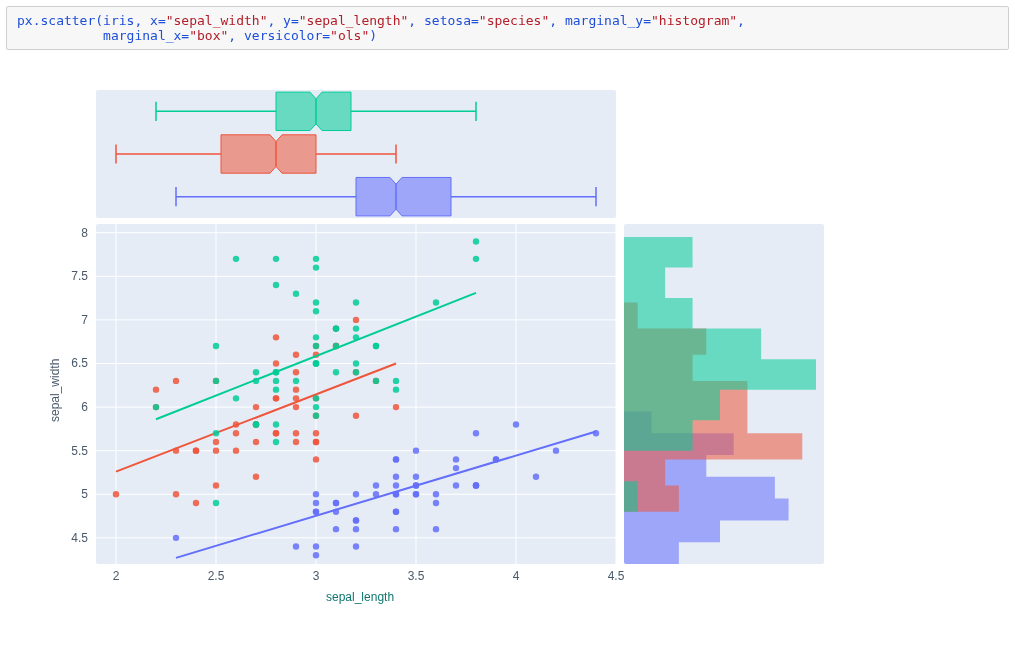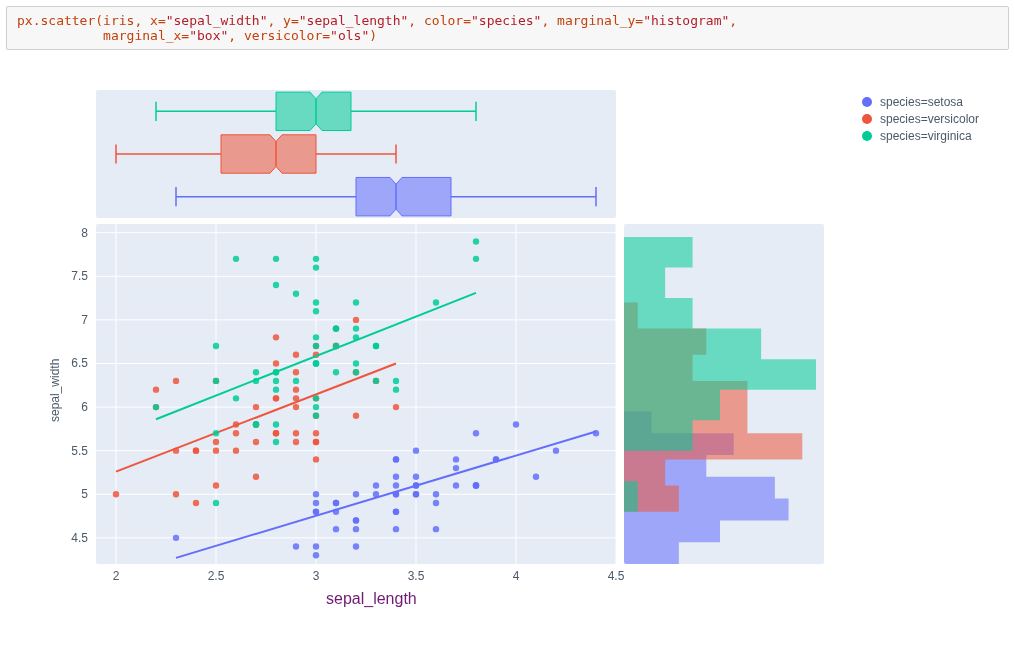--- a/index.html
+++ b/index.html
@@ -1,37 +1,37 @@
 <!DOCTYPE html>
 <html><head>
 <meta charset="utf-8">
 <style>
   body { margin:0; font-family:-apple-system,BlinkMacSystemFont,"Segoe UI",Arial,sans-serif; background:#fff; }
   .codecell { border:1px solid #cfcfcf; background:#f7f7f7; padding:6px 10px; margin:6px 6px 0 6px;
               font-family:SFMono-Regular,Consolas,Menlo,monospace; font-size:13px; color:#333;
               white-space:pre; overflow:auto; border-radius:2px; }
-  .codecell .fn{color:#c2410c}.codecell .str{color:#b31d28}
+  .codecell .fn{color:#1d4ed8}.codecell .str{color:#b31d28}
   .figwrap{position:relative;width:1003px;height:580px;margin:12px 6px 0 6px}
   .panel{position:absolute;background:#e5ecf6;border-radius:2px}
   .axis-label,.tick-label,.legend-label{font-size:12px;fill:#4a5a6a;color:#4a5a6a;font-family:inherit}
   .legend{position:absolute;right:30px;top:30px;font-size:12px;color:#4a5a6a}
   .legend-row{display:flex;align-items:center;margin:3px 0;cursor:pointer}
   .legend-dot{width:10px;height:10px;border-radius:50%;margin-right:8px}
   .grid line{stroke:#fff;stroke-width:1}
   .pt{ }
   .trend{stroke-width:2;fill:none}
   .box line{stroke-width:1.5}
   .hist path{fill-opacity:.55;stroke:none}
   .ylabel{position:absolute;transform:rotate(-90deg);transform-origin:left top;font-size:12px;color:#4a5a6a}
-  .xlabel{position:absolute;font-size:16px;color:#701a75}
+  .xlabel{position:absolute;font-size:12px;color:#0f766e}
 </style>
 </head>
 <body>
 
-<div class="codecell" id="codecell"><span class="fn">px.scatter(iris, x=</span><span class="str">"sepal_width"</span><span class="fn">, y=</span><span class="str">"sepal_length"</span><span class="fn">, color=</span><span class="str">"species"</span><span class="fn">, marginal_y=</span><span class="str">"histogram"</span><span class="fn">,
+<div class="codecell" id="codecell"><span class="fn">px.scatter(iris, x=</span><span class="str">"sepal_width"</span><span class="fn">, y=</span><span class="str">"sepal_length"</span><span class="fn">, setosa=</span><span class="str">"species"</span><span class="fn">, marginal_y=</span><span class="str">"histogram"</span><span class="fn">,
            marginal_x=</span><span class="str">"box"</span><span class="fn">, versicolor=</span><span class="str">"ols"</span><span class="fn">)</span></div>
 
 <div class="figwrap">
 
   <svg id="boxpanel" class="panel" style="left:90px;top:28px;width:520px;height:128px" viewBox="0 0 520 128">
       <g class="box">
         <line x1="79.99999999999997" x2="260.00000000000006" y1="106.66666666666667" y2="106.66666666666667" stroke="#636efa"></line>
         <line x1="354.99999999999994" x2="500.00000000000006" y1="106.66666666666667" y2="106.66666666666667" stroke="#636efa"></line>
         <line x1="79.99999999999997" x2="79.99999999999997" y1="97.06666666666668" y2="116.26666666666667" stroke="#636efa"></line>
         <line x1="500.00000000000006" x2="500.00000000000006" y1="97.06666666666668" y2="116.26666666666667" stroke="#636efa"></line>
@@ -251,27 +251,13 @@
       <text x="82" y="436.2564102564103" text-anchor="end" class="tick-label">5</text>
       <text x="82" y="392.6666666666667" text-anchor="end" class="tick-label">5.5</text>
       <text x="82" y="349.0769230769231" text-anchor="end" class="tick-label">6</text>
       <text x="82" y="305.48717948717945" text-anchor="end" class="tick-label">6.5</text>
       <text x="82" y="261.8974358974359" text-anchor="end" class="tick-label">7</text>
       <text x="82" y="218.30769230769226" text-anchor="end" class="tick-label">7.5</text>
       <text x="82" y="174.71794871794867" text-anchor="end" class="tick-label">8</text>
     </svg>
   <div class="ylabel" style="left:42px;top:360px">sepal_width</div>
   <div class="xlabel" style="left:320px;top:528px">sepal_length</div>
-  <div class="legend" id="legend">
-      <div class="legend-row">
-        <span class="legend-dot" style="background: rgb(99, 110, 250);"></span>
-        <span>species=setosa</span>
-      </div>
-      <div class="legend-row">
-        <span class="legend-dot" style="background: rgb(239, 85, 59);"></span>
-        <span>species=versicolor</span>
-      </div>
-      <div class="legend-row">
-        <span class="legend-dot" style="background: rgb(0, 204, 150);"></span>
-        <span>species=virginica</span>
-      </div>
-    </div>
 </div>
 
 </body></html>

